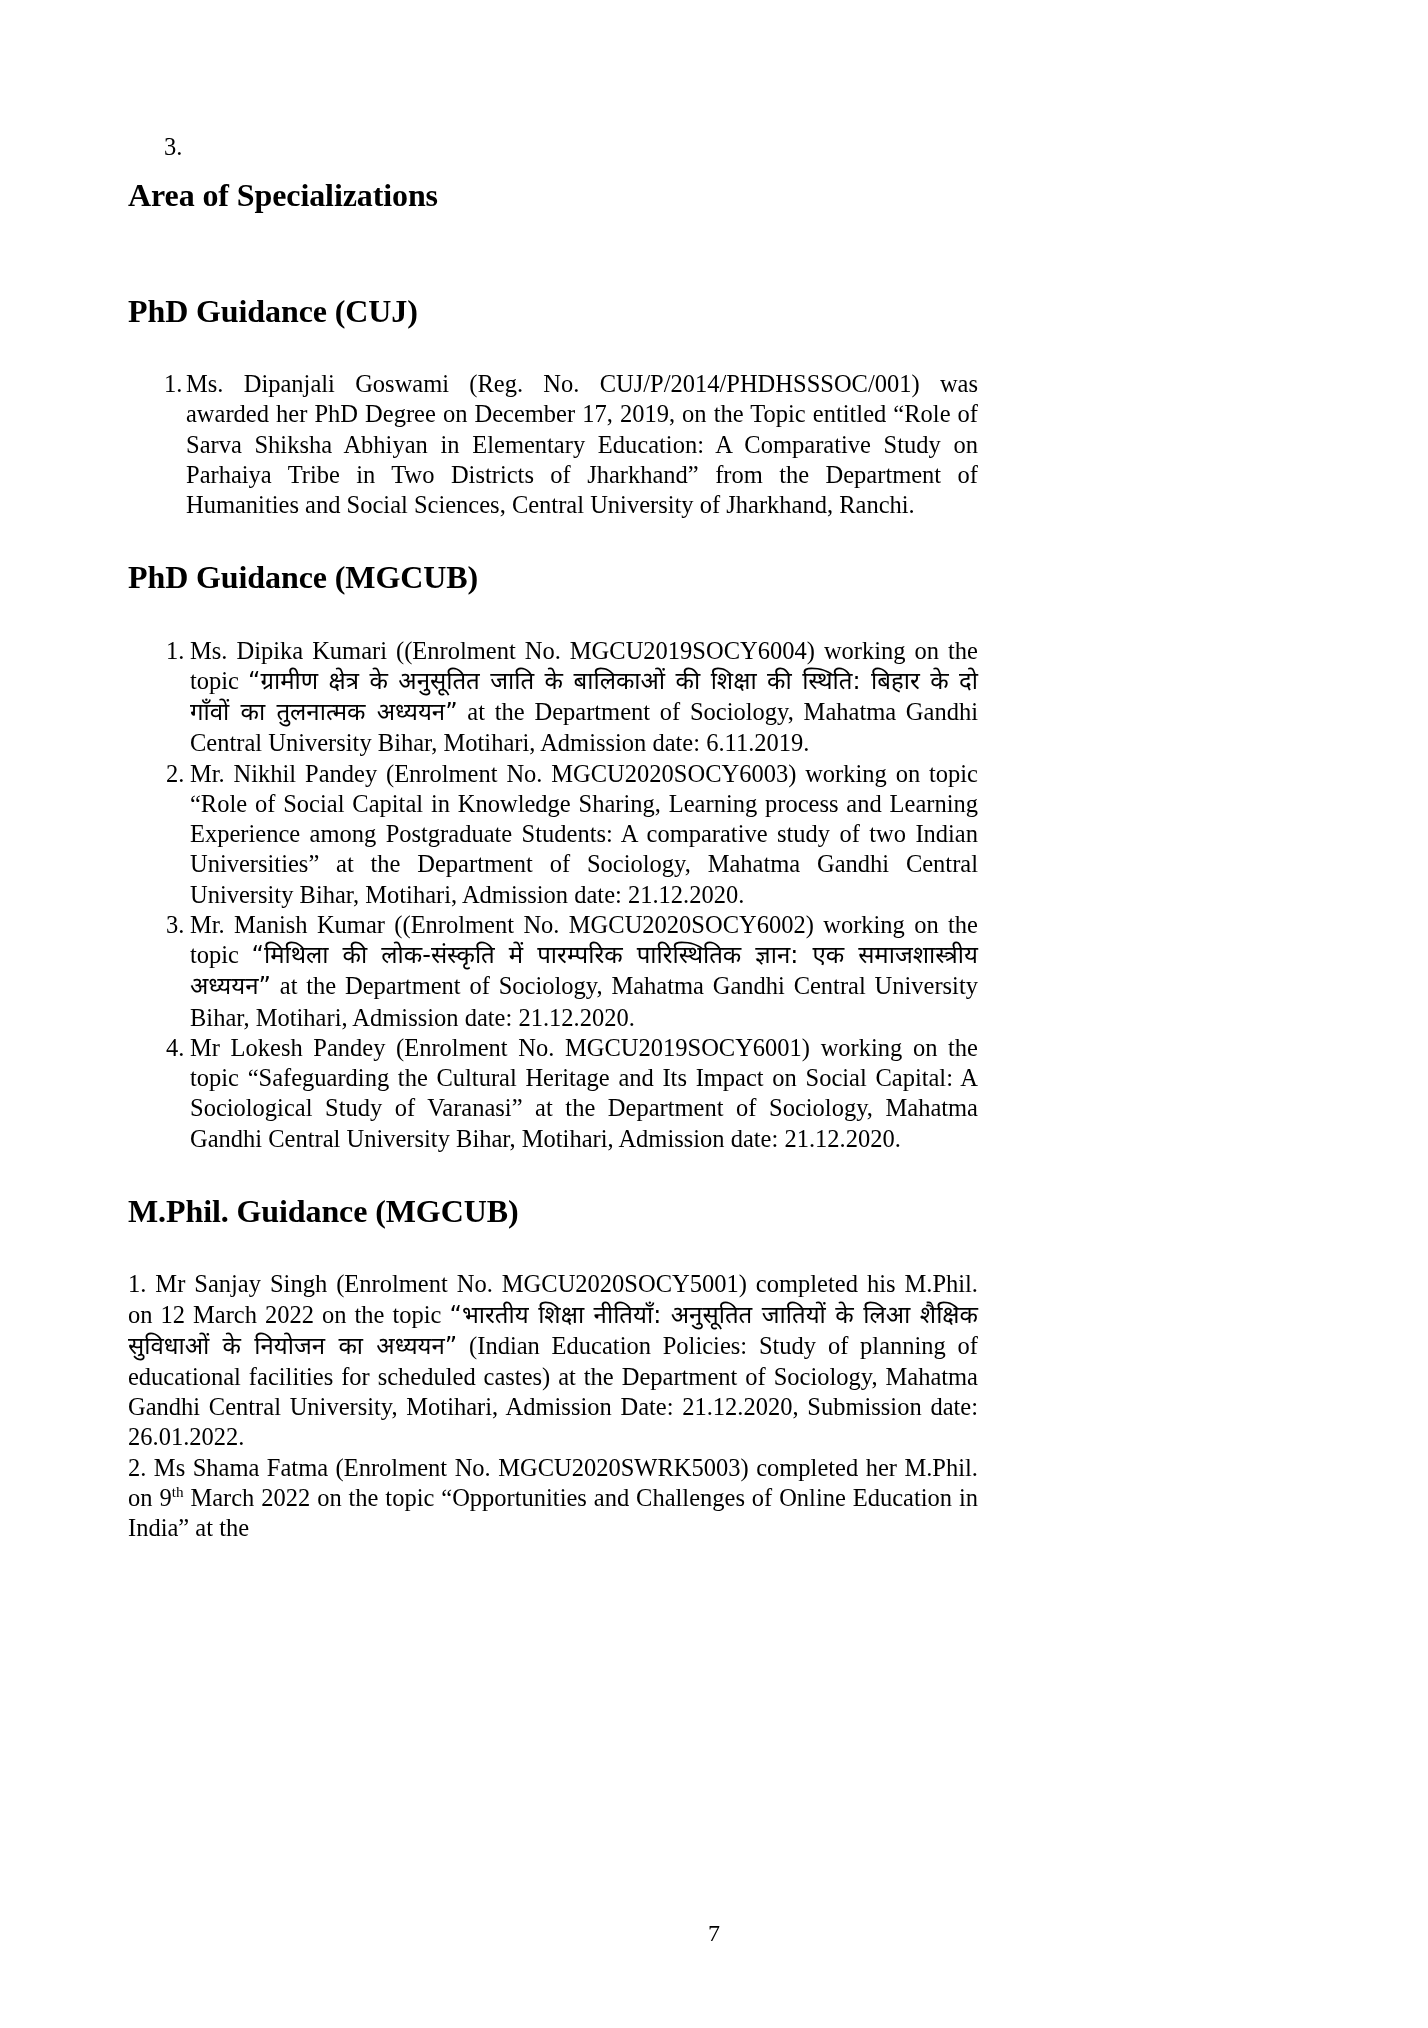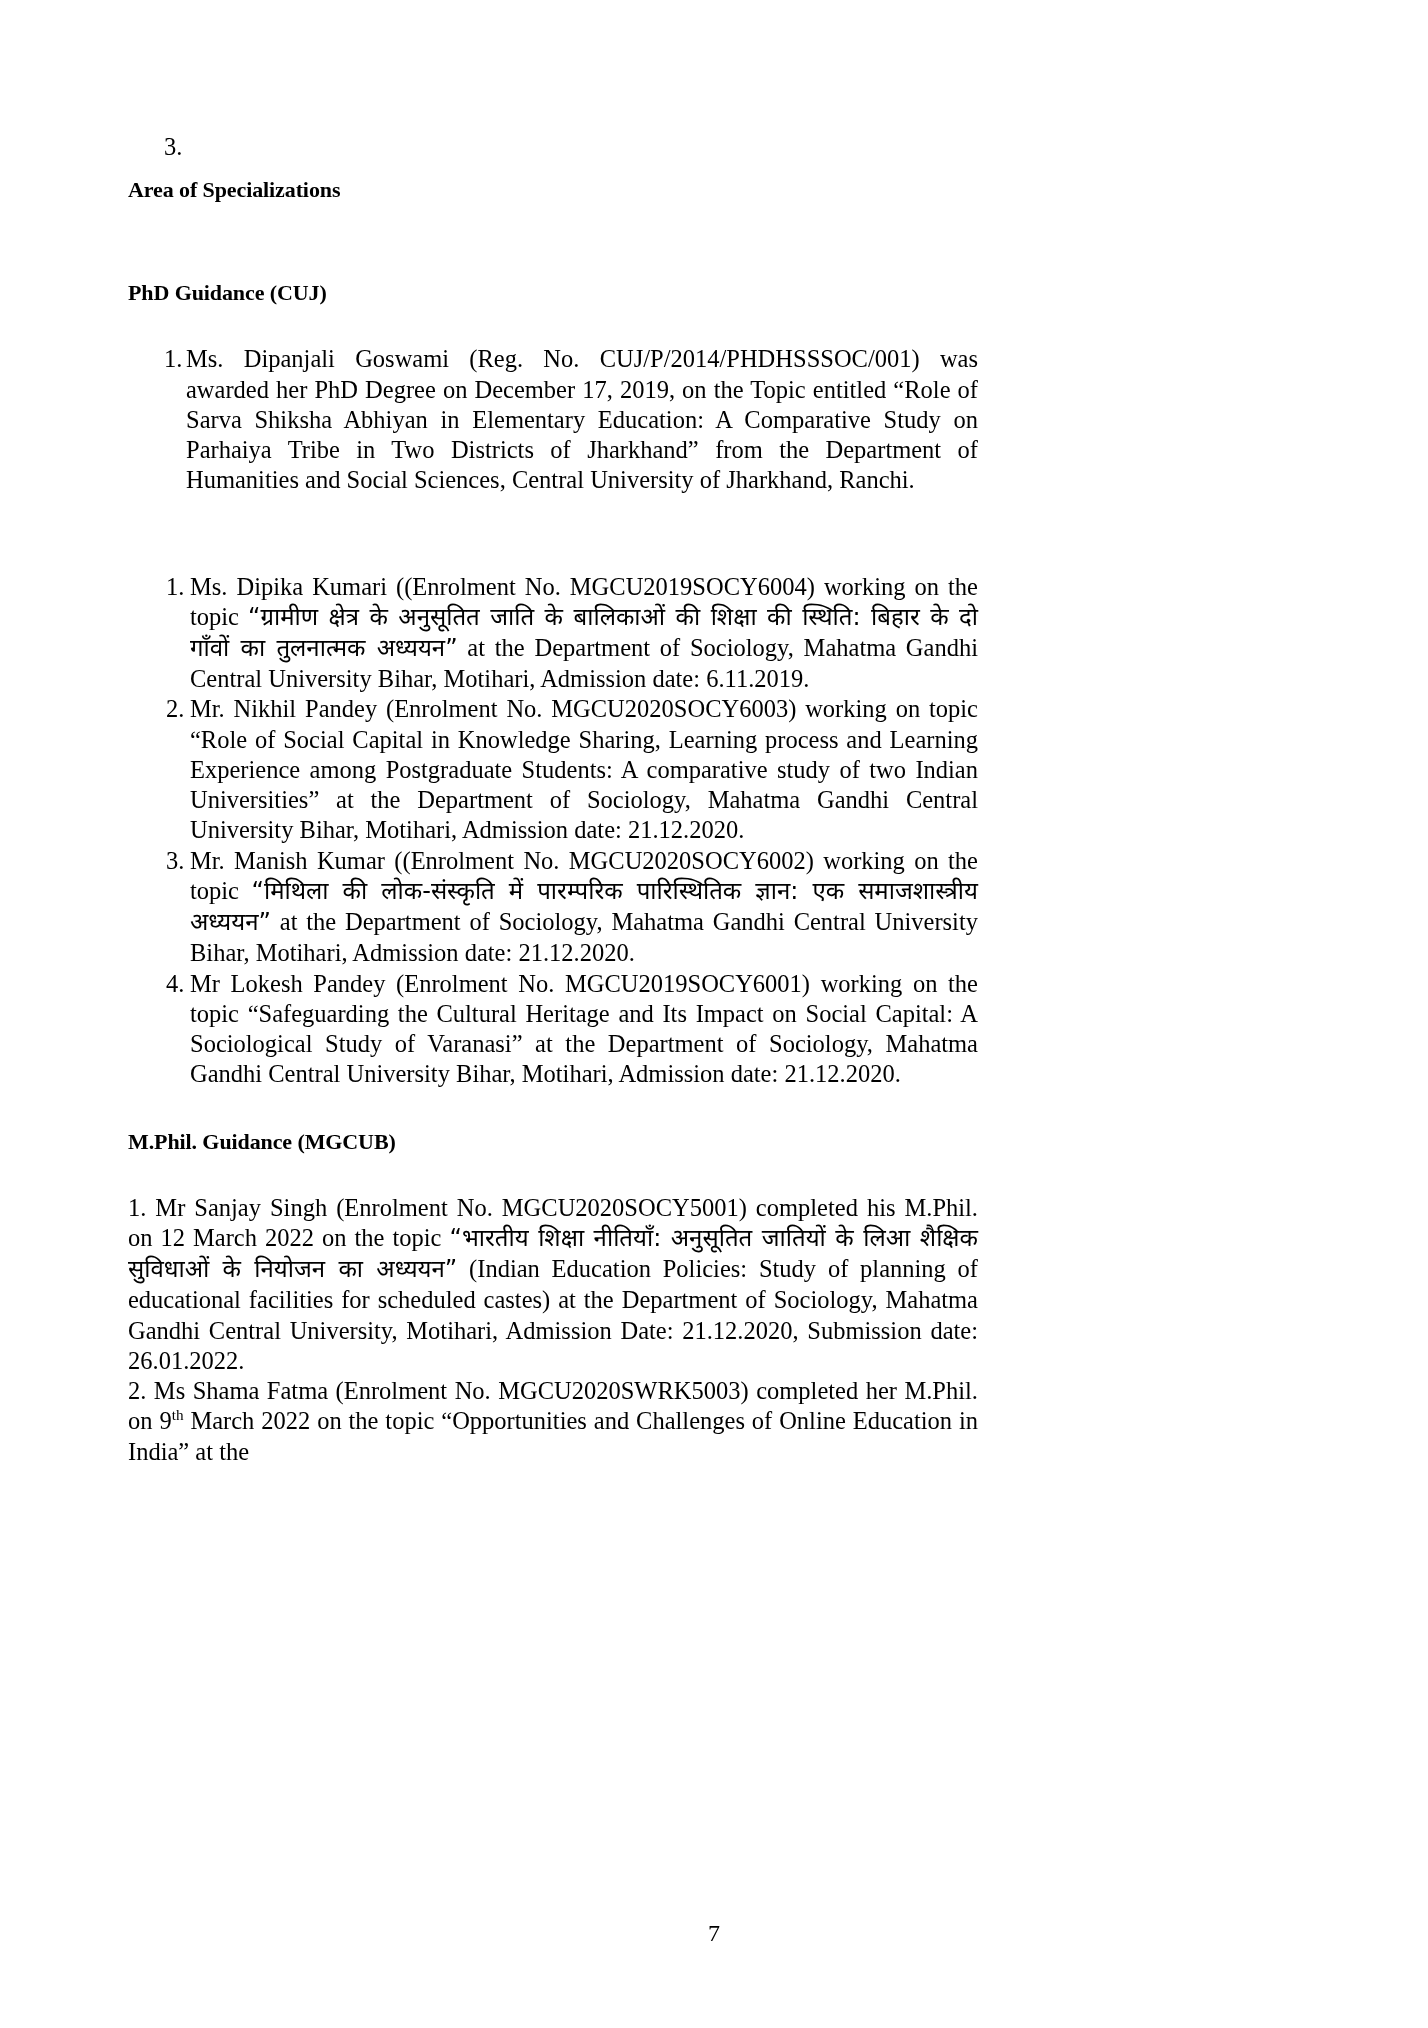--- a/index.html
+++ b/index.html
@@ -21,21 +21,21 @@
     left: 128px;
     top: 132px;
     width: 850px;
     font-family: "Liberation Serif", "DejaVu Serif", serif;
     color: #000000;
     font-size: 24.5px;
     line-height: 1.235;
   }
   .heading {
     font-weight: bold;
-    font-size: 22px;
+    font-size: 32px;
     margin: 0;
     padding: 0;
     letter-spacing: -0.1px;
   }
   .para {
     margin: 0;
     padding: 0;
     text-align: justify;
     text-justify: inter-word;
   }
@@ -118,20 +118,21 @@
     <div class="gap-md"></div>
     <ol class="numlist">
       <li>
         <span class="marker">1.</span>
         <span>Ms. Dipanjali Goswami (Reg. No. CUJ/P/2014/PHDHSSSOC/001) was awarded her PhD Degree on December 17, 2019, on the Topic entitled “Role of Sarva Shiksha Abhiyan in Elementary Education: A Comparative Study on Parhaiya Tribe in Two Districts of Jharkhand” from the Department of Humanities and Social Sciences, Central University of Jharkhand, Ranchi.</span>
       </li>
     </ol>
 
     <div class="gap-md"></div>
 
+    <p class="heading">PhD Guidance (MGCUB)</p>
     <div class="gap-md"></div>
     <ol class="numlist indent-deep">
       <li>
         <span class="marker">1.</span>
         <span>Ms. Dipika Kumari ((Enrolment No. MGCU2019SOCY6004) working on the topic </span><span class="dev">“ग्रामीण क्षेत्र के अनुसूतित जाति के बालिकाओं की शिक्षा की स्थिति: बिहार के दो गाँवों का तुलनात्मक अध्ययन”</span><span> at the Department of Sociology, Mahatma Gandhi Central University Bihar, Motihari, Admission date: 6.11.2019.</span>
       </li>
       <li>
         <span class="marker">2.</span>
         <span>Mr. Nikhil Pandey (Enrolment No. MGCU2020SOCY6003) working on topic “Role of Social Capital in Knowledge Sharing, Learning process and Learning Experience among Postgraduate Students: A comparative study of two Indian Universities” at the Department of Sociology, Mahatma Gandhi Central University Bihar, Motihari, Admission date: 21.12.2020.</span>
       </li>

